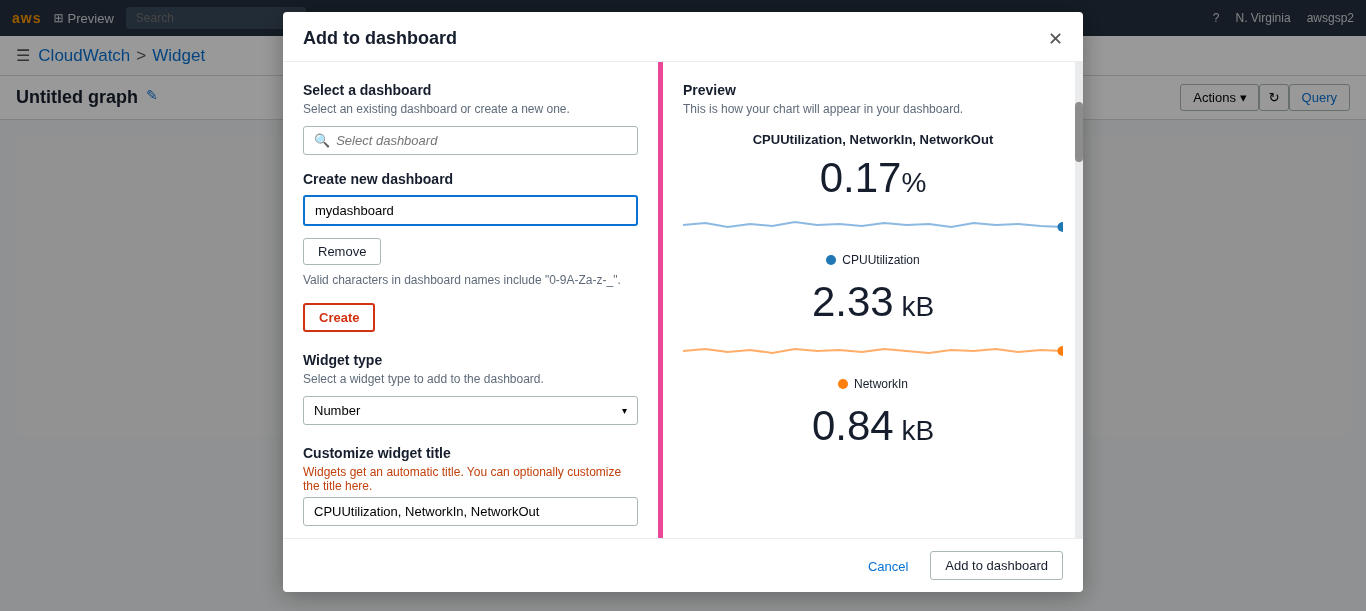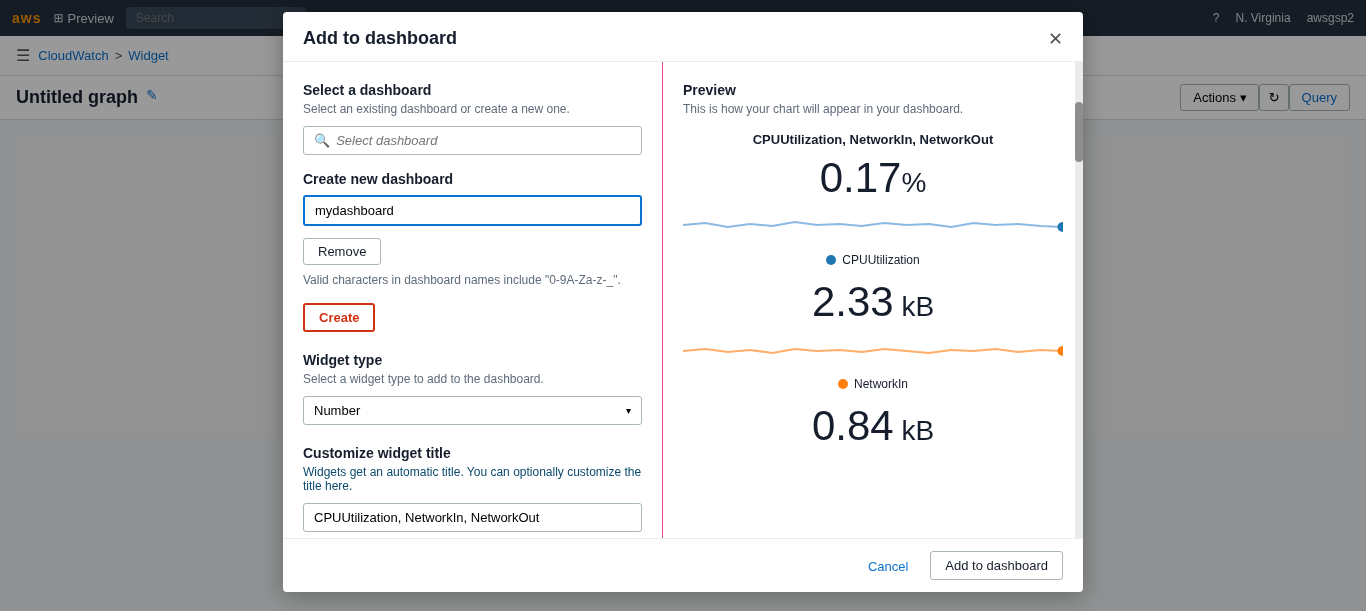--- a/index.html
+++ b/index.html
@@ -66,21 +66,21 @@
       align-items: center;
       padding: 0 16px;
       gap: 8px;
       position: relative;
       z-index: 1;
     }
     .breadcrumb {
       display: flex;
       align-items: center;
       gap: 6px;
-      font-size: 13px;
+      font-size: 17px;
       color: #0972d3;
       cursor: pointer;
     }
     .breadcrumb .sep { color: #555; }
     .breadcrumb .current { color: #0972d3; }
 
     
     .page-header {
       background: #fff;
       padding: 8px 16px;
@@ -183,21 +183,21 @@
     .modal-body {
       display: flex;
       flex: 1;
       overflow: hidden;
     }
 
     
     .modal-left {
       width: 380px;
       padding: 20px;
-      border-right: 1px solid #ec4899;
+      border-right: 5px solid #ec4899;
       overflow-y: auto;
     }
     .section-label {
       font-size: 14px;
       font-weight: 600;
       color: #161e2d;
       margin-bottom: 4px;
     }
     .section-sub {
       font-size: 12px;
@@ -281,22 +281,22 @@
       background: #fff;
       display: flex;
       justify-content: space-between;
       align-items: center;
     }
     .select-arrow { font-size: 10px; }
 
     .customize-section { }
     .customize-sub {
       font-size: 12px;
-      color: #0c4a6e;
-      margin-bottom: 10px;
+      color: #c2410c;
+      margin-bottom: 4px;
     }
     .widget-title-input {
       border: 1px solid #aab7b8;
       border-radius: 3px;
       padding: 6px 10px;
       width: 100%;
       font-size: 13px;
       outline: none;
     }
 

